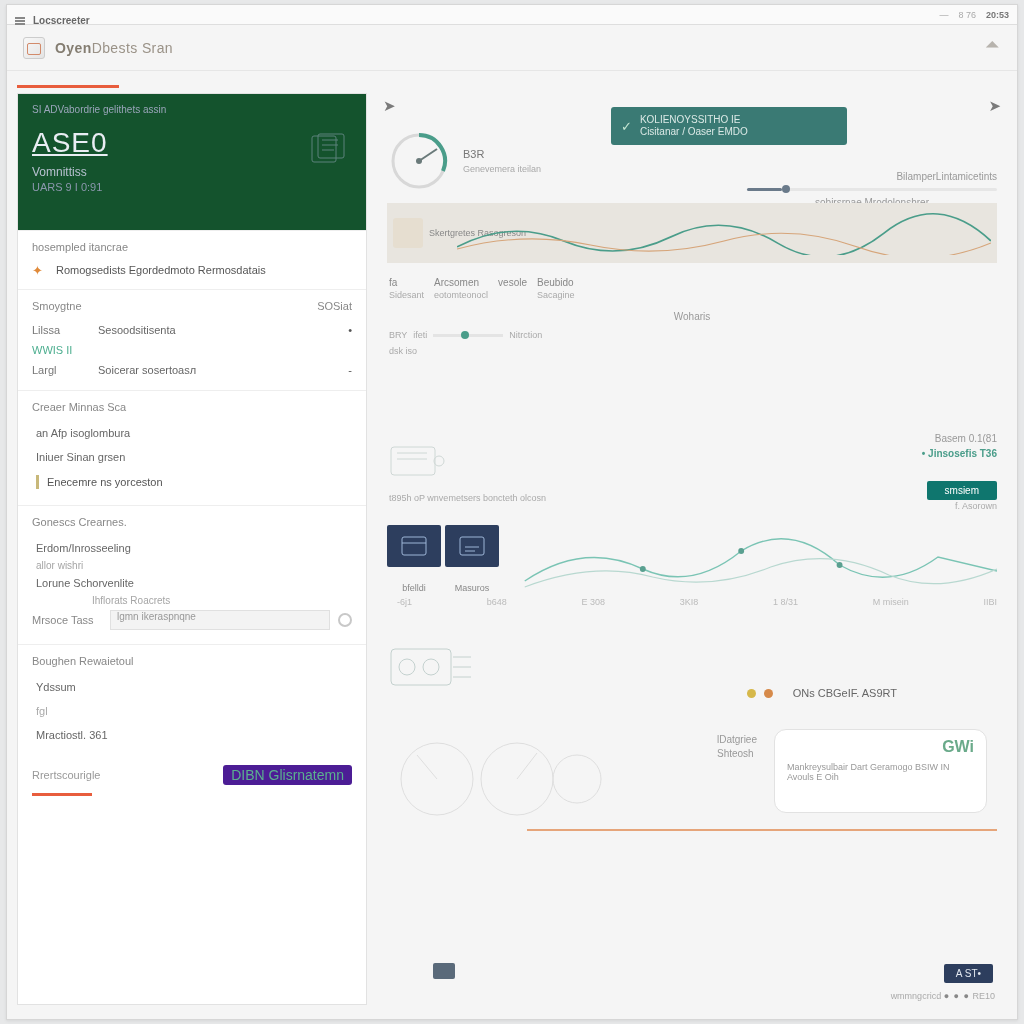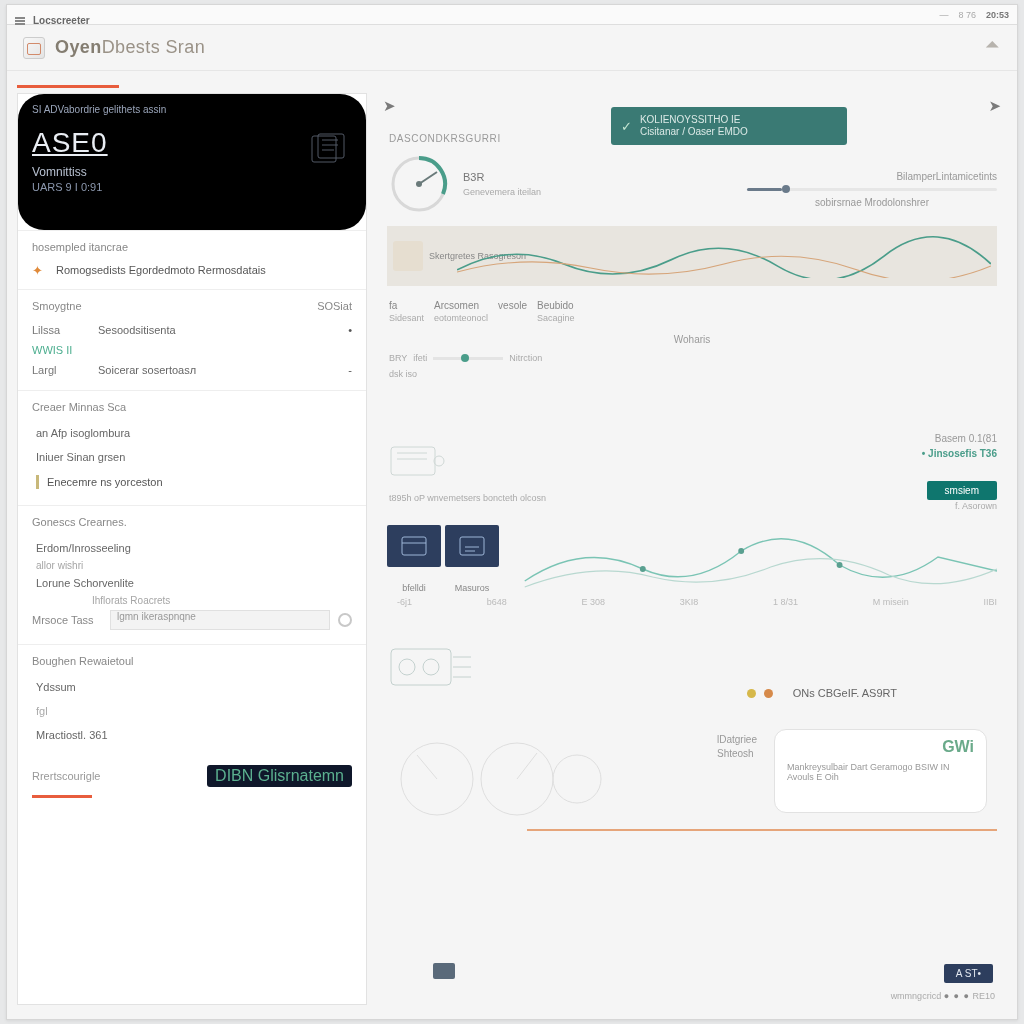--- a/index.html
+++ b/index.html
@@ -8,28 +8,28 @@
 .topbar { height: 20px; background: #fafafa; border-bottom: 1px solid #dedede; display: flex; align-items: center; padding: 0 8px; justify-content: space-between; }
 .topbar .left { display: flex; align-items: center; gap: 8px; margin-top: 12px; }
 .menu-icon { width: 10px; height: 8px; display: inline-block; background: linear-gradient(#888 0 2px, transparent 2px 3px, #888 3px 5px, transparent 5px 6px, #888 6px 8px); }
 .topbar-label { font-size: 10px; color: #666; font-weight: 600; }
 .topbar .right { display: flex; gap: 10px; font-size: 9px; color: #aaa; }
 .topbar .right span:last-child { color: #777; font-weight: 600; }
 .header { height: 46px; display: flex; align-items: center; padding: 0 16px; justify-content: space-between; border-bottom: 1px solid #e6e6e6; }
 .logo { display: flex; align-items: center; gap: 10px; }
 .logo-icon { width: 22px; height: 22px; border-radius: 3px; border: 1px solid #ccc; background: linear-gradient(135deg,#f8f8f8,#e4e4e4); position: relative; }
 .logo-icon::after { content: ""; position: absolute; left: 3px; top: 5px; width: 12px; height: 10px; border: 1px solid #d28a6a; border-radius: 2px; }
-.logo-text { font-size: 18px; color: #9a9287; letter-spacing: 0.4px; }
+.logo-text { font-size: 14px; color: #9a9287; letter-spacing: 0.4px; }
 .logo-text b { color: #847d71; font-weight: 600; }
 .chev-up { width: 14px; height: 14px; color: #b7b3ad; }
 .chev-up::before { content: "◢"; display: inline-block; transform: rotate(-135deg); font-size: 12px; color: #b7b3ad; }
 .orange-tab { position: absolute; left: 10px; top: 80px; width: 102px; height: 3px; background: #e85d3d; }
 .content { position: absolute; top: 88px; left: 10px; right: 10px; bottom: 14px; display: flex; gap: 10px; }
 .sidebar { width: 350px; background: #fff; border: 1px solid #e2e2e2; display: flex; flex-direction: column; }
-.hero { background: #000000; color: #e9edf3; padding: 10px 14px 4px; position: relative; min-height: 136px; border-radius: 26px; }
+.hero { background: #14532d; color: #e9edf3; padding: 10px 14px 4px; position: relative; min-height: 136px; }
 .hero-top { font-size: 10px; color: #9aa5ba; margin-bottom: 12px; }
 .hero-name { font-size: 28px; font-weight: 300; letter-spacing: 1px; margin-bottom: 6px; text-decoration: underline; }
 .hero-sub { font-size: 12px; color: #b8c1d1; margin-bottom: 2px; }
 .hero-meta { font-size: 11px; color: #8b97ad; }
 .hero-icon { position: absolute; right: 18px; top: 38px; width: 38px; height: 34px; opacity: 0.5; }
 .hero-icon svg { stroke: #a3b0c8; fill: none; }
 .sec { border-top: 1px solid #eee; padding: 10px 14px; }
 .sec-title { font-size: 11px; color: #888; margin-bottom: 8px; }
 .item-row { display: flex; align-items: center; gap: 10px; font-size: 11px; color: #555; padding: 2px 0; }
 .fire-icon { width: 14px; height: 14px; color: #e08a3a; font-size: 13px; }
@@ -41,21 +41,21 @@
 .link-item { font-size: 11px; color: #666; padding: 6px 0 6px 4px; }
 .tick-item { display: flex; gap: 8px; align-items: center; padding: 6px 0 6px 4px; }
 .tick { width: 3px; height: 14px; background: #c8b87a; }
 .soft-sub { color: #a5a5a5; font-size: 10px; padding-left: 60px; }
 .radio { width: 14px; height: 14px; border: 2px solid #c8c8c8; border-radius: 50%; margin-left: auto; }
 .input-row { display: flex; align-items: center; gap: 8px; padding: 4px 0; }
 .input-row .lbl { width: 70px; color: #888; font-size: 11px; }
 .input-row .inp { flex: 1; background: #f3f3f3; border: 1px solid #e0e0e0; height: 20px; padding: 0 6px; color: #999; font-size: 10px; }
 .footer-row { display: flex; justify-content: space-between; align-items: center; padding: 8px 14px; }
 .footer-label { color: #999; font-size: 11px; }
-.pill { background: #0f172a; color: #5bb08f; font-size: 16px; padding: 2px 8px; border-radius: 3px; }
+.pill { background: #4c1d95; color: #5bb08f; font-size: 14px; padding: 2px 8px; border-radius: 3px; }
 .red-bar { height: 3px; background: #e85d3d; width: 60px; margin: 0 0 0 14px; }
 
 .main { flex: 1; position: relative; }
 .main-top { display: flex; justify-content: space-between; padding: 4px 6px 12px; }
 .arrow-icon { font-size: 15px; color: #7a7a7a; }
 .m-sec-label { font-size: 10px; text-transform: uppercase; letter-spacing: 0.6px; color: #9a9a9a; padding: 6px 12px; }
 .banner { position: absolute; left: 234px; top: 14px; width: 236px; height: 38px; background: #3a7a74; border-radius: 3px; color: #dbe9e6; display: flex; align-items: center; padding: 0 10px; gap: 8px; font-size: 10px; }
 .banner .check { font-size: 13px; color: #c5e6d3; }
 .banner-text { display: flex; flex-direction: column; line-height: 1.2; }
 .gauge-row { display: flex; align-items: center; gap: 14px; padding: 4px 12px; }
@@ -235,21 +235,20 @@
       </div>
 
       <div class="banner">
         <span class="check">✓</span>
         <div class="banner-text">
           <span>KOLIENOYSSITHO IE</span>
           <span>Cisitanar / Oaser EMDO</span>
         </div>
       </div>
 
-      <div class="m-sec-label">DaScondkrsgurri</div>
       <div class="gauge-row">
         <div class="gauge">
           <svg viewBox="0 0 60 60">
               <circle cx="30" cy="30" r="26" fill="none" stroke="#d8d8d8" stroke-width="3"></circle>
               <path d="M30 4 A26 26 0 0 1 54 40" fill="none" stroke="#4a9d8a" stroke-width="4"></path>
               <path d="M30 30 L48 18" stroke="#6a7a7a" stroke-width="2"></path>
               <circle cx="30" cy="30" r="3" fill="#6a7a7a"></circle>
             </svg>
         </div>
         <div class="gauge-labels">

